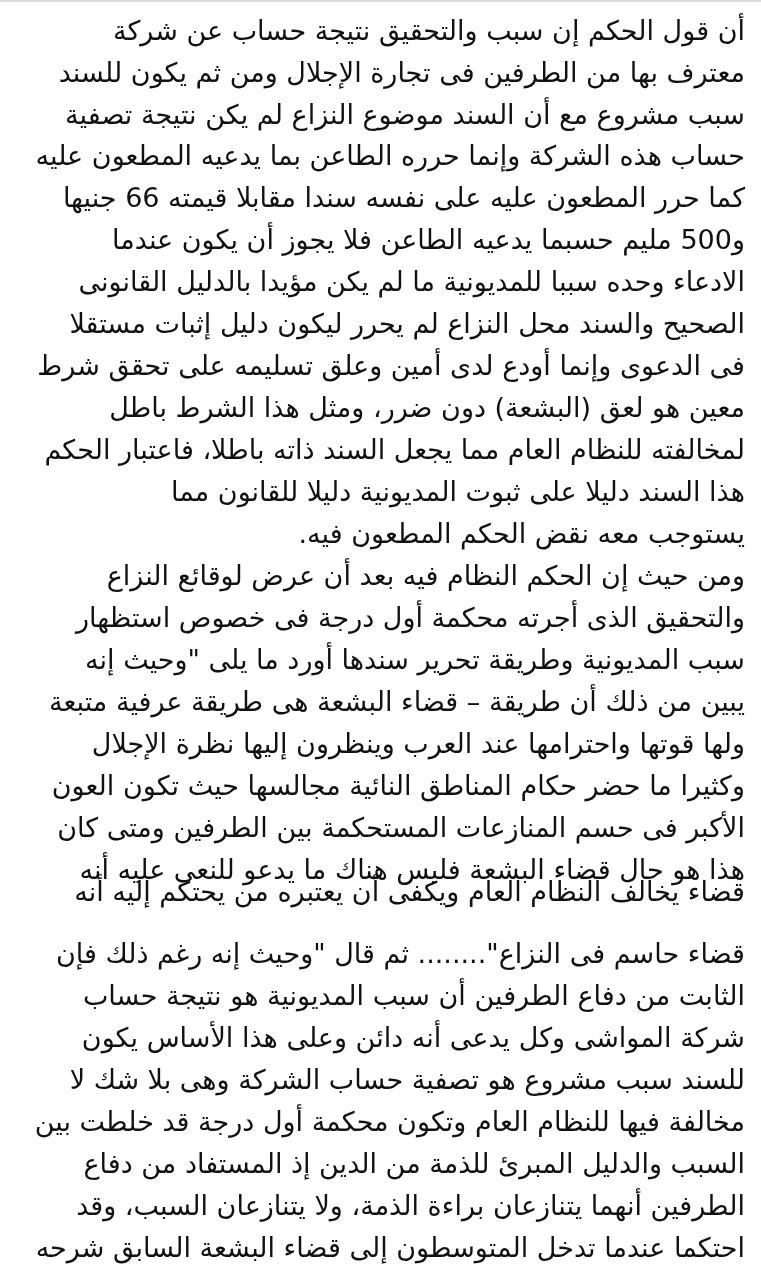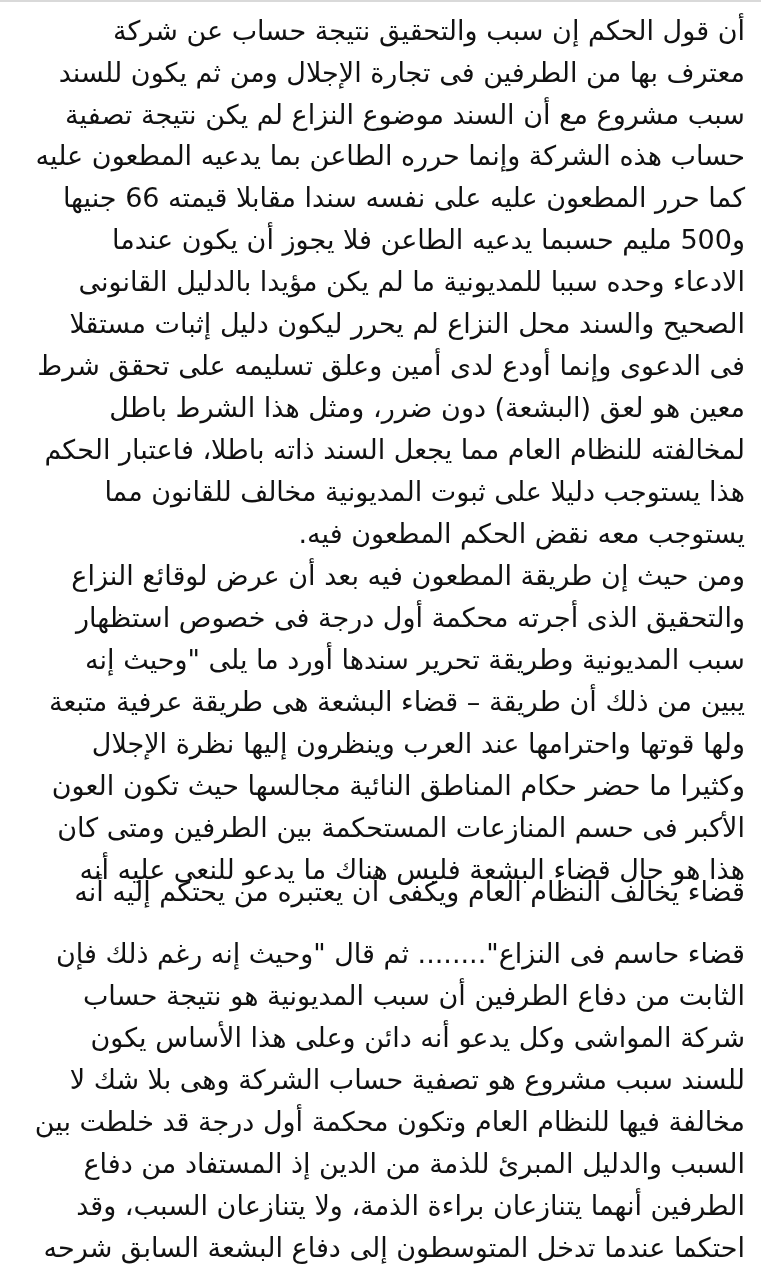--- a/index.html
+++ b/index.html
@@ -49,32 +49,32 @@
   <div class="line" style="top:50px">معترف بها من الطرفين فى تجارة الإجلال ومن ثم يكون للسند</div>
   <div class="line" style="top:92px">سبب مشروع مع أن السند موضوع النزاع لم يكن نتيجة تصفية</div>
   <div class="line" style="top:133px">حساب هذه الشركة وإنما حرره الطاعن بما يدعيه المطعون عليه</div>
   <div class="line" style="top:175px">كما حرر المطعون عليه على نفسه سندا مقابلا قيمته 66 جنيها</div>
   <div class="line" style="top:217px">و500 مليم حسبما يدعيه الطاعن فلا يجوز أن يكون عندما</div>
   <div class="line" style="top:259px">الادعاء وحده سببا للمديونية ما لم يكن مؤيدا بالدليل القانونى</div>
   <div class="line" style="top:301px">الصحيح والسند محل النزاع لم يحرر ليكون دليل إثبات مستقلا</div>
   <div class="line" style="top:343px">فى الدعوى وإنما أودع لدى أمين وعلق تسليمه على تحقق شرط</div>
   <div class="line" style="top:385px">معين هو لعق (البشعة) دون ضرر، ومثل هذا الشرط باطل</div>
   <div class="line" style="top:427px">لمخالفته للنظام العام مما يجعل السند ذاته باطلا، فاعتبار الحكم</div>
-  <div class="line" style="top:469px">هذا يستوجب دليلا على ثبوت المديونية مخالف للقانون مما</div>
+  <div class="line" style="top:469px">هذا السند دليلا على ثبوت المديونية دليلا للقانون مما</div>
   <div class="line" style="top:511px">يستوجب معه نقض الحكم المطعون فيه.</div>
-  <div class="line" style="top:553px">ومن حيث إن طريقة المطعون فيه بعد أن عرض لوقائع النزاع</div>
+  <div class="line" style="top:553px">ومن حيث إن الحكم النظام فيه بعد أن عرض لوقائع النزاع</div>
   <div class="line" style="top:595px">والتحقيق الذى أجرته محكمة أول درجة فى خصوص استظهار</div>
   <div class="line" style="top:637px">سبب المديونية وطريقة تحرير سندها أورد ما يلى "وحيث إنه</div>
   <div class="line" style="top:679px">يبين من ذلك أن طريقة – قضاء البشعة هى طريقة عرفية متبعة</div>
   <div class="line" style="top:721px">ولها قوتها واحترامها عند العرب وينظرون إليها نظرة الإجلال</div>
   <div class="line" style="top:763px">وكثيرا ما حضر حكام المناطق النائية مجالسها حيث تكون العون</div>
   <div class="line" style="top:805px">الأكبر فى حسم المنازعات المستحكمة بين الطرفين ومتى كان</div>
   <div class="line" style="top:847px">هذا هو حال قضاء البشعة فليس هناك ما يدعو للنعى عليه أنه</div>
   <div class="line" style="top:869px">قضاء يخالف النظام العام ويكفى أن يعتبره من يحتكم إليه أنه</div>
   <div class="line" style="top:931px">قضاء حاسم فى النزاع"........ ثم قال "وحيث إنه رغم ذلك فإن</div>
   <div class="line" style="top:973px">الثابت من دفاع الطرفين أن سبب المديونية هو نتيجة حساب</div>
-  <div class="line" style="top:1015px">شركة المواشى وكل يدعو أنه دائن وعلى هذا الأساس يكون</div>
+  <div class="line" style="top:1015px">شركة المواشى وكل يدعى أنه دائن وعلى هذا الأساس يكون</div>
   <div class="line" style="top:1057px">للسند سبب مشروع هو تصفية حساب الشركة وهى بلا شك لا</div>
   <div class="line" style="top:1099px">مخالفة فيها للنظام العام وتكون محكمة أول درجة قد خلطت بين</div>
   <div class="line" style="top:1141px">السبب والدليل المبرئ للذمة من الدين إذ المستفاد من دفاع</div>
   <div class="line" style="top:1183px">الطرفين أنهما يتنازعان براءة الذمة، ولا يتنازعان السبب، وقد</div>
-  <div class="line" style="top:1225px">احتكما عندما تدخل المتوسطون إلى دفاع البشعة السابق شرحه</div>
+  <div class="line" style="top:1225px">احتكما عندما تدخل المتوسطون إلى قضاء البشعة السابق شرحه</div>
 </div>
 
 </body></html>

